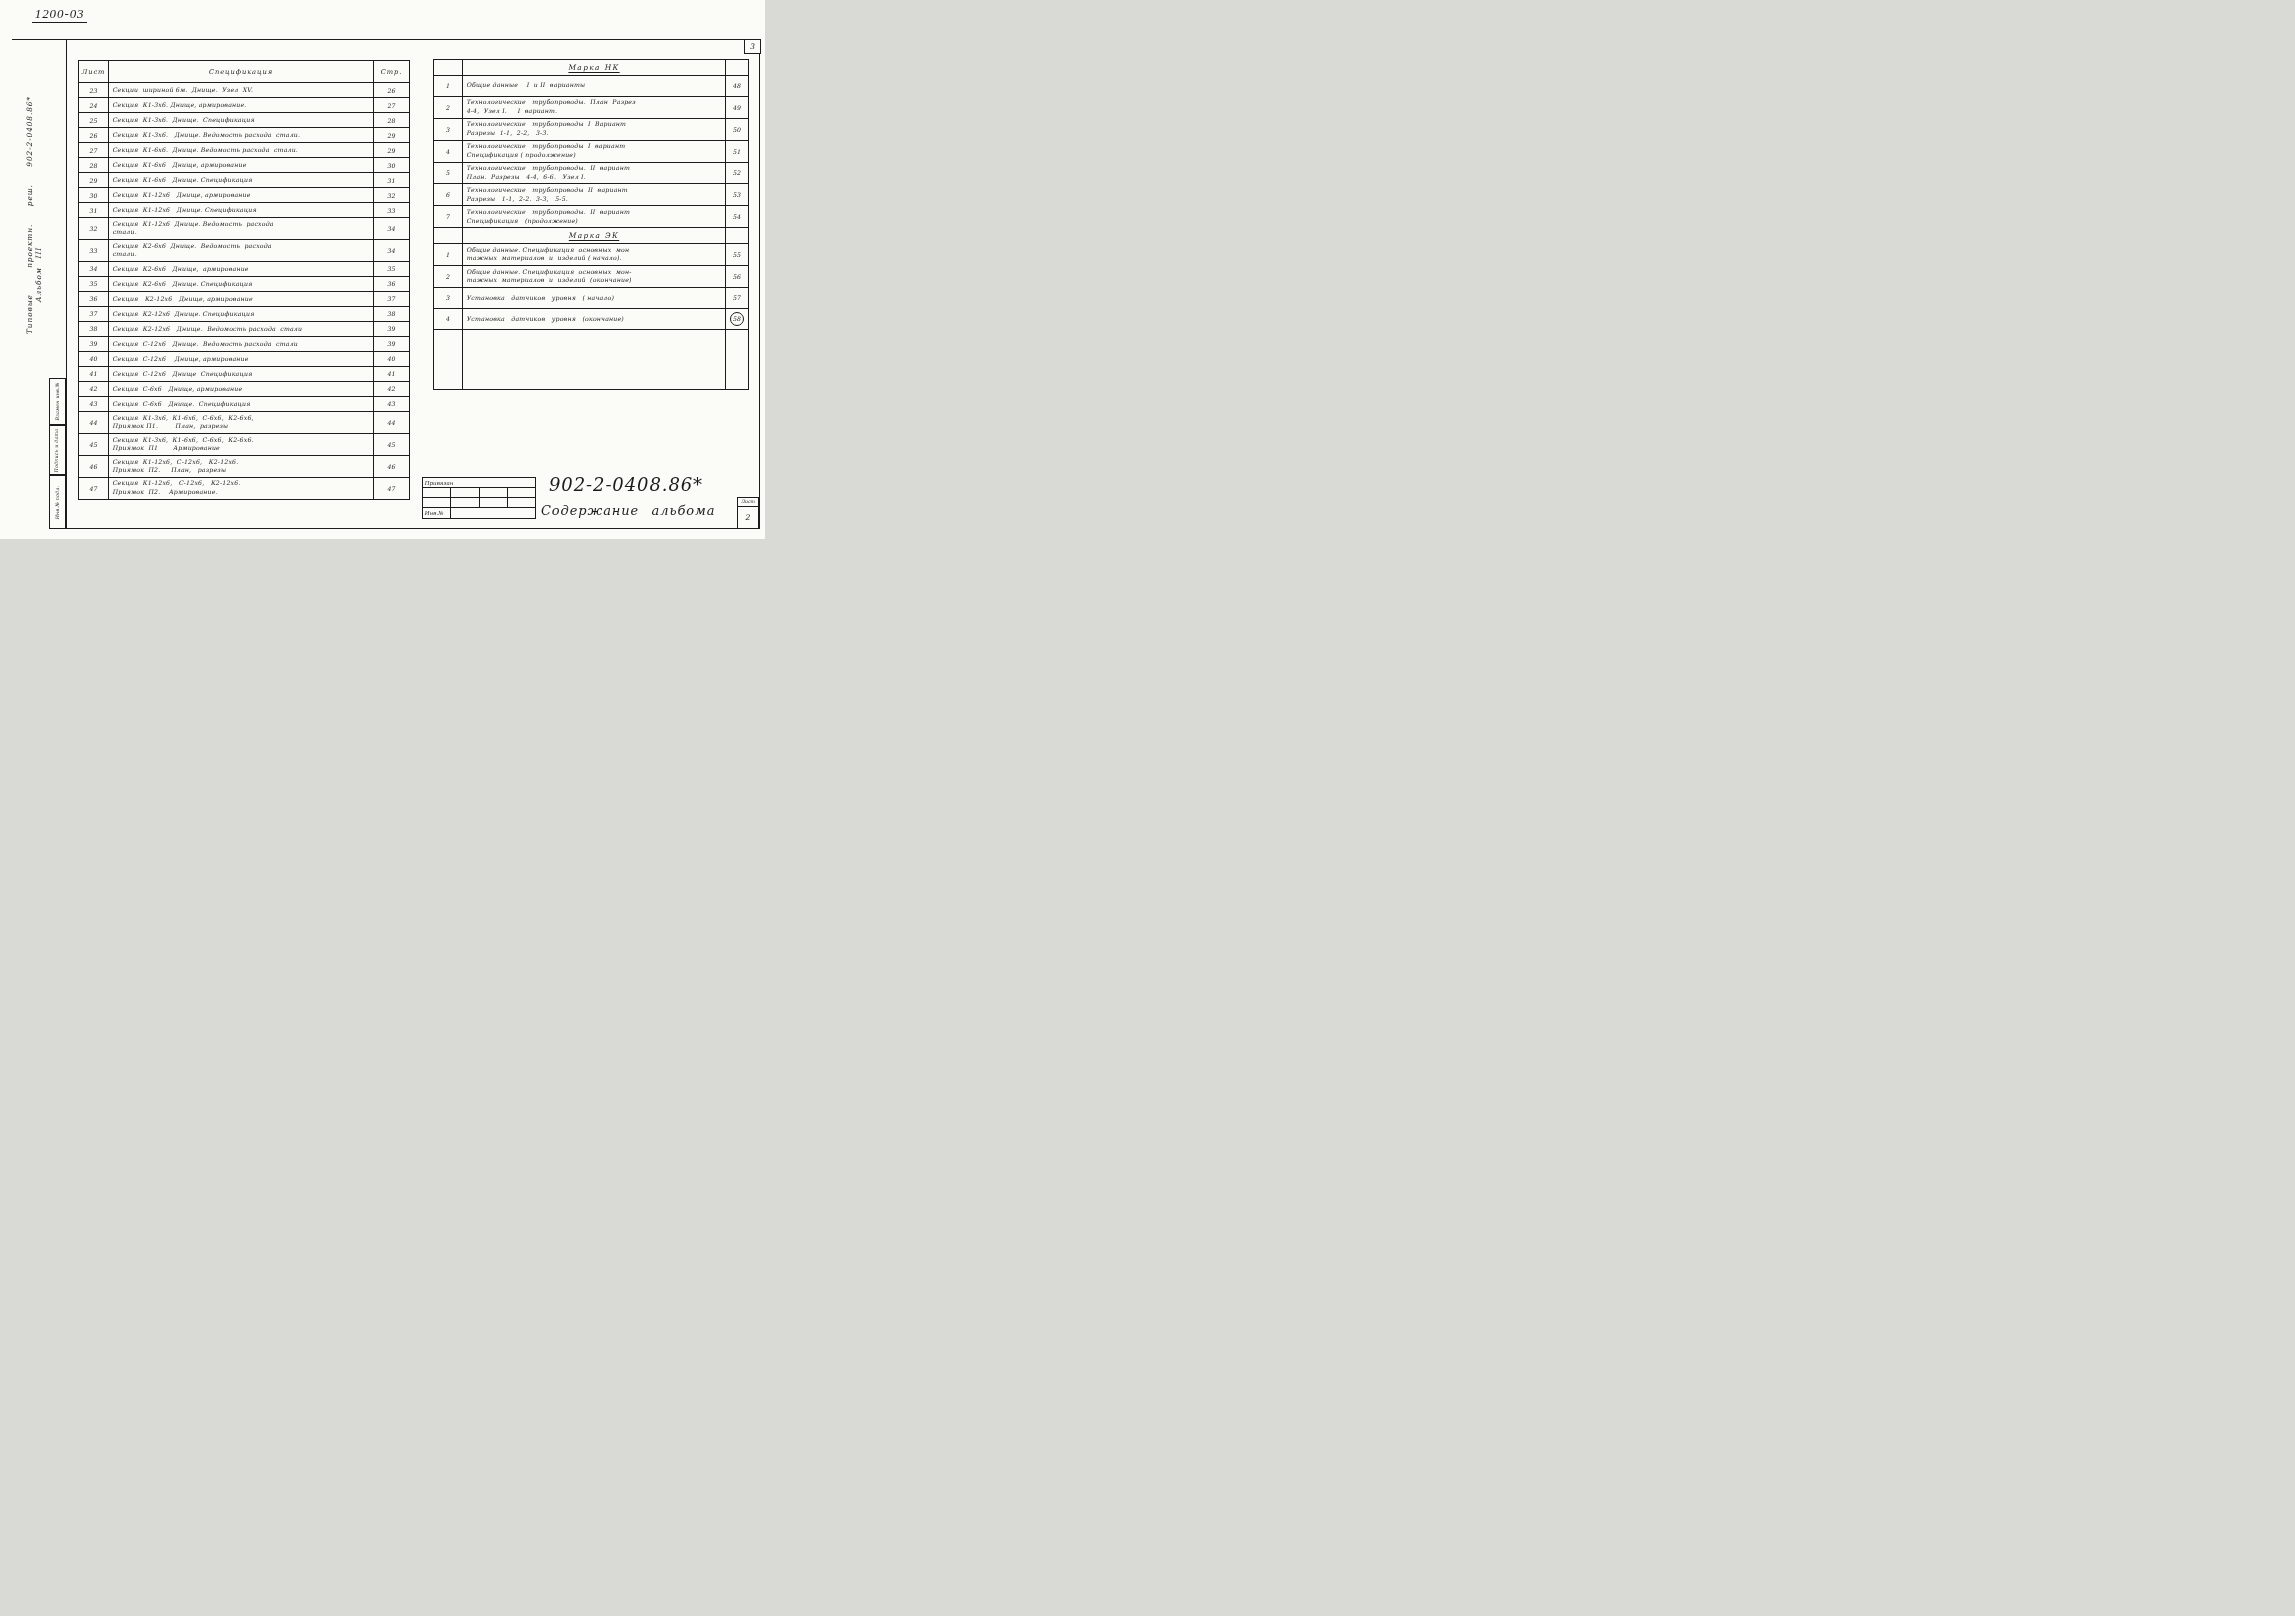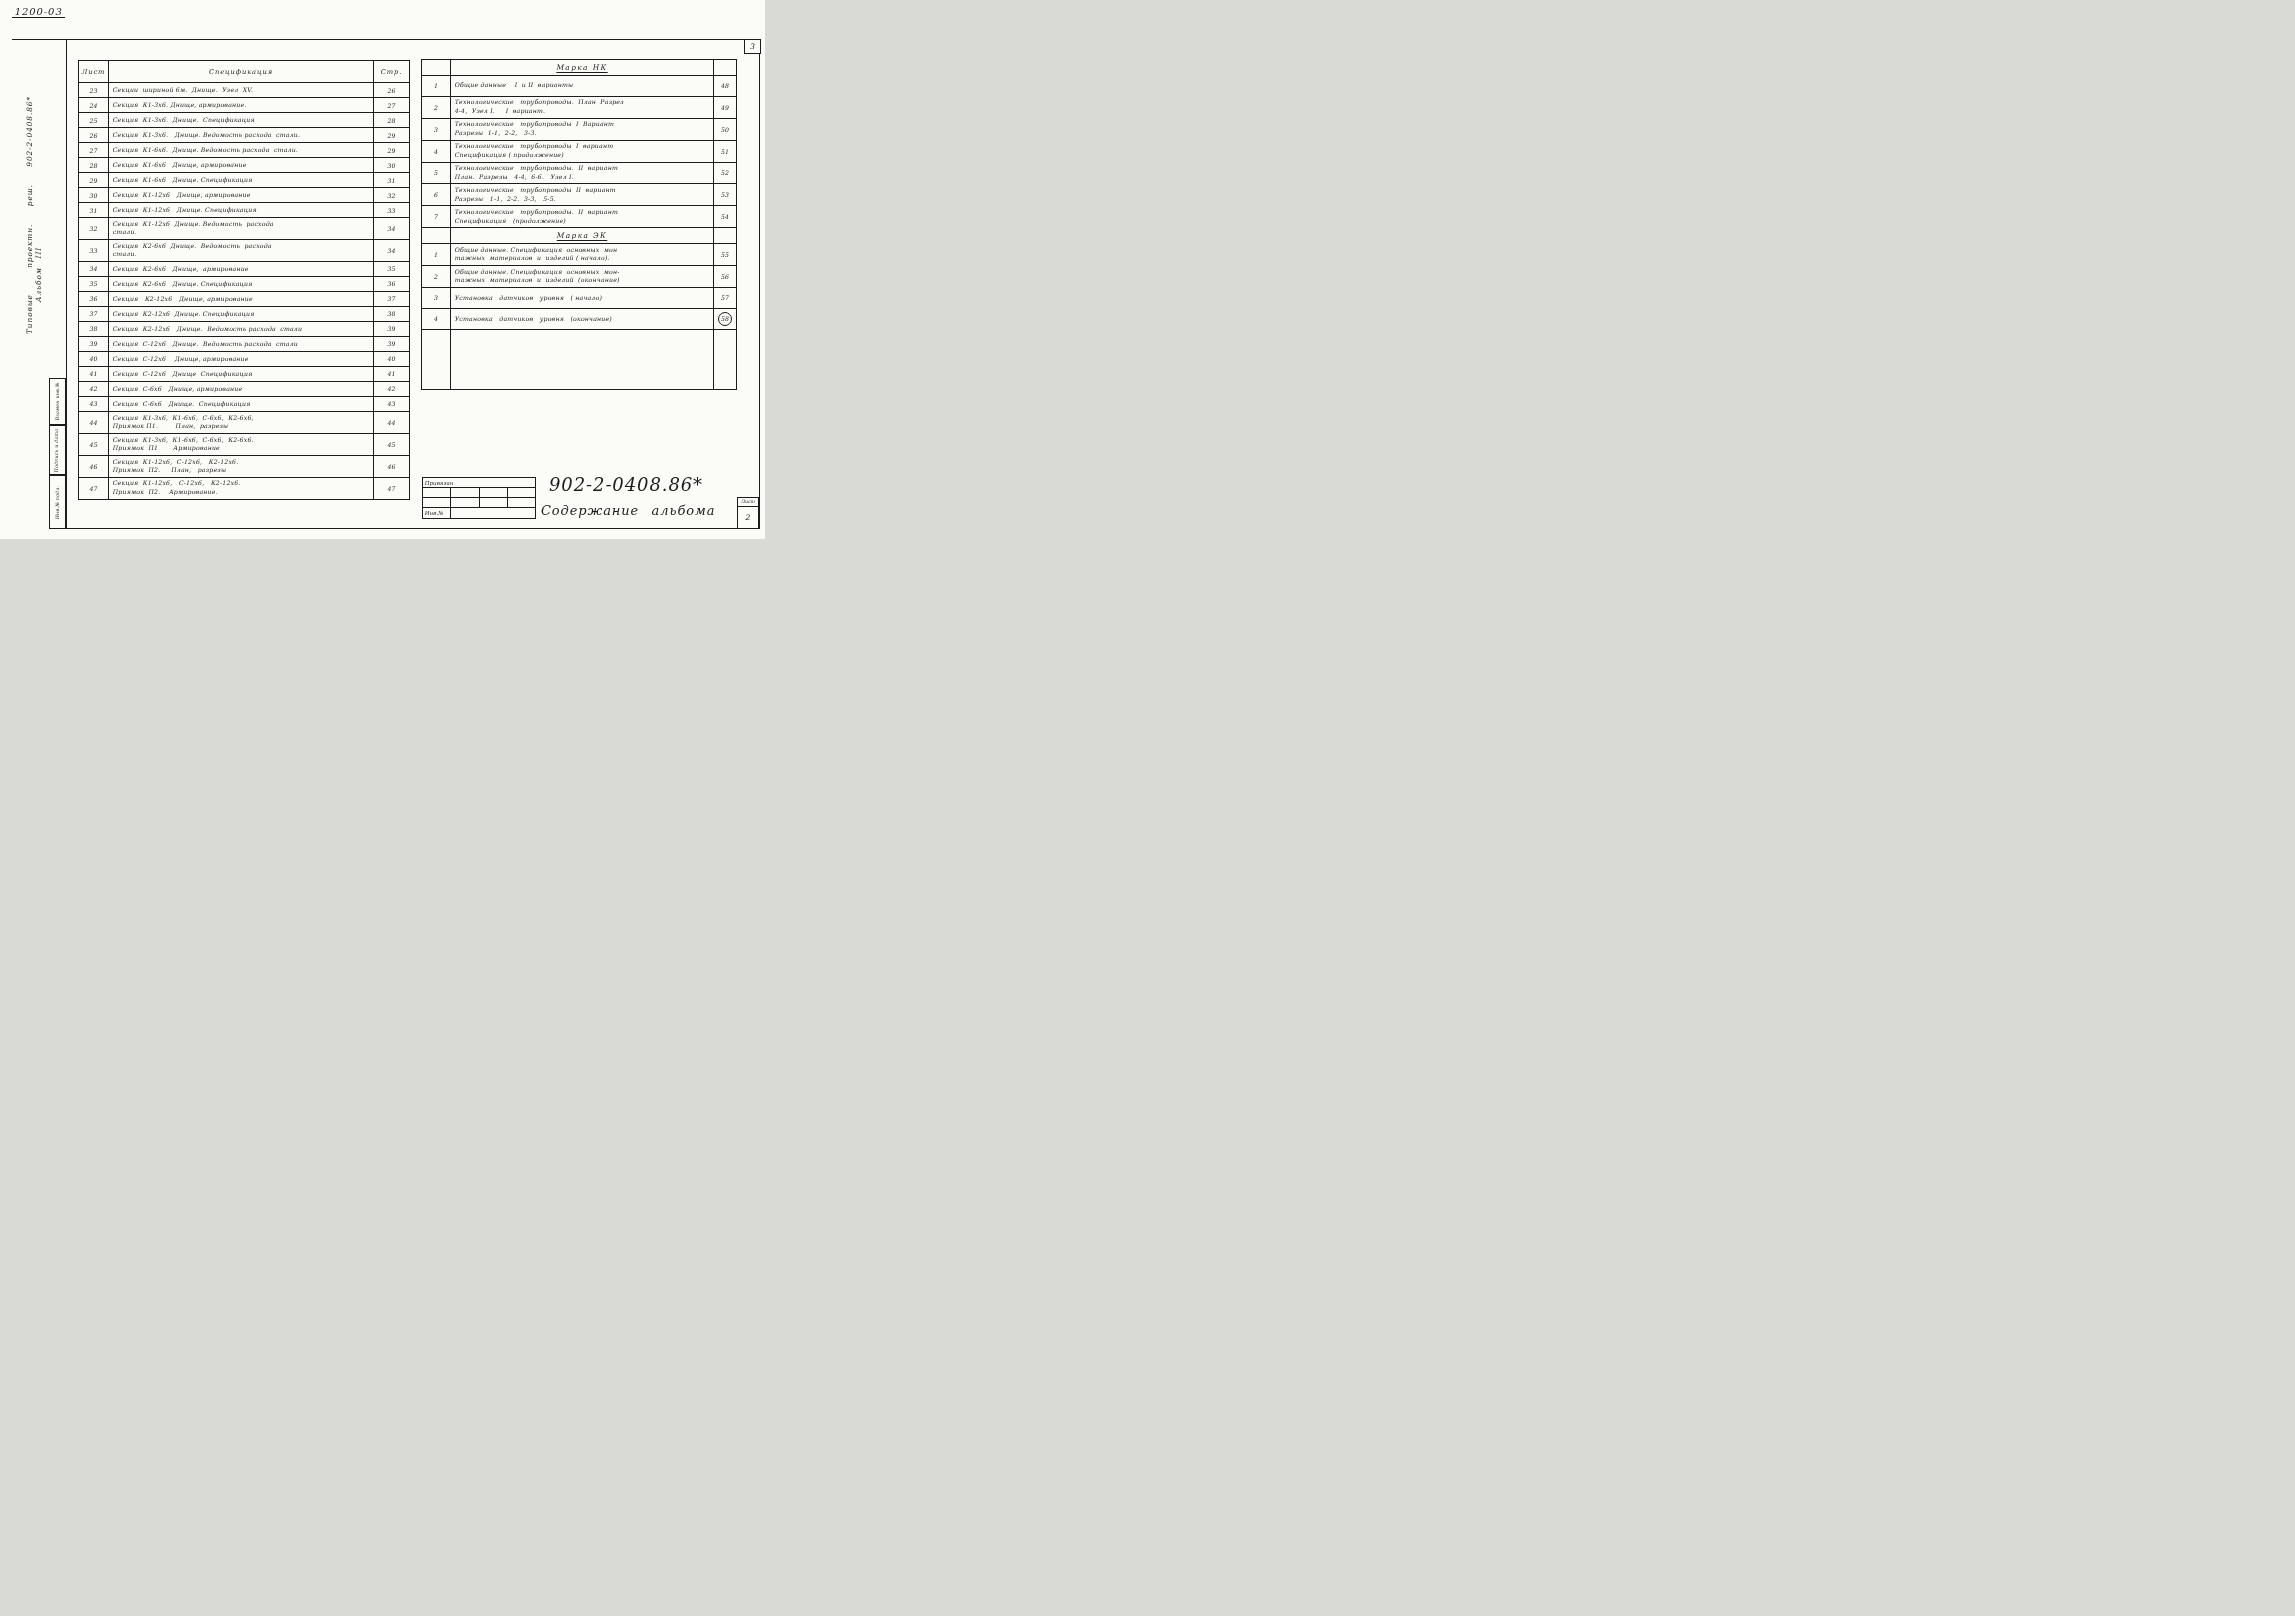--- a/index.html
+++ b/index.html
@@ -17,33 +17,33 @@
   .left-table{width:331px;}
   .left-table col.c1{width:30px;} .left-table col.c2{width:265px;} .left-table col.c3{width:36px;}
   .left-table td{font-size:6.2px;}
   .left-table tr{height:15px;}
   .left-table tr.hdr{height:22px;}
   .hdr td{text-align:center;font-size:6.7px;letter-spacing:0.9px;}
   .c-sheet,.c-page{text-align:center;}
   .c-name{white-space:pre-wrap;line-height:1.4;padding:1.8px 3.7px;letter-spacing:0.2px;}
   
   .right-table-wrap{position:absolute;left:421px;top:59px;}
-  .right-table{width:316px;}
+  .right-table{width:316px;margin-left:12px;}
   .right-table col.c1{width:29px;} .right-table col.c2{width:263px;} .right-table col.c3{width:23px;}
   .right-table td{font-size:6.2px;}
   .right-table tr{height:21px;}
   .right-table tr.sec{height:15.7px;}
   .sec .sec-title{text-align:center;font-size:7.4px;letter-spacing:1.4px;}
   .sec .sec-title span{text-decoration:underline;text-underline-offset:1.8px;}
   .right-table tr.filler{height:60px;}
   .circled{display:inline-block;border:0.9px solid #1c1c1c;border-radius:50%;
     width:12.5px;height:12.5px;line-height:11.5px;text-align:center;font-size:6.2px;}
   
-  .corner-note{position:absolute;left:12px;top:5.5px;font-size:10px;letter-spacing:0.9px;
-    border-bottom:0.7px solid #1c1c1c;padding:0 2.8px 0.9px 2.8px;}
+  .corner-note{position:absolute;left:32px;top:5.5px;font-size:13px;letter-spacing:0.9px;
+    border-bottom:0.7px solid #1c1c1c;padding:0 2.8px 0.9px 2.8px;font-family:Liberation Serif, serif;}
   .sheet3-box{position:absolute;left:744px;top:39px;width:17px;height:15px;
     border:0.9px solid #1c1c1c;box-sizing:border-box;display:flex;align-items:center;justify-content:center;
     font-size:7.4px;background:#fbfbf8;}
   
   .side-note{position:absolute;left:-126px;top:216px;width:295px;height:11px;
     transform:rotate(-90deg);transform-origin:center;white-space:pre;
     font-size:7.4px;letter-spacing:0.9px;word-spacing:5.5px;}
   .side-note .album{margin-left:32px;}
   .side-box{position:absolute;left:49px;width:16.6px;border:0.9px solid #1c1c1c;box-sizing:border-box;
     display:flex;align-items:center;justify-content:center;background:#fbfbf8;}

